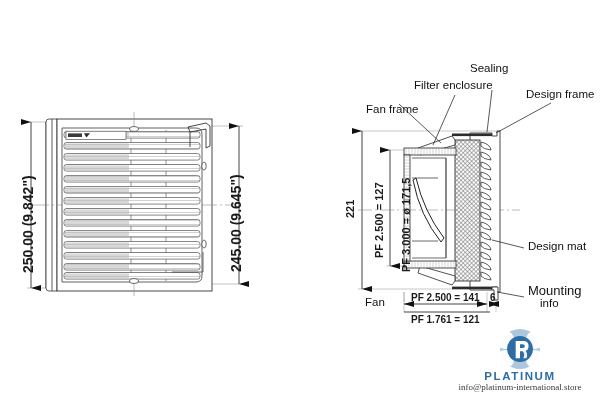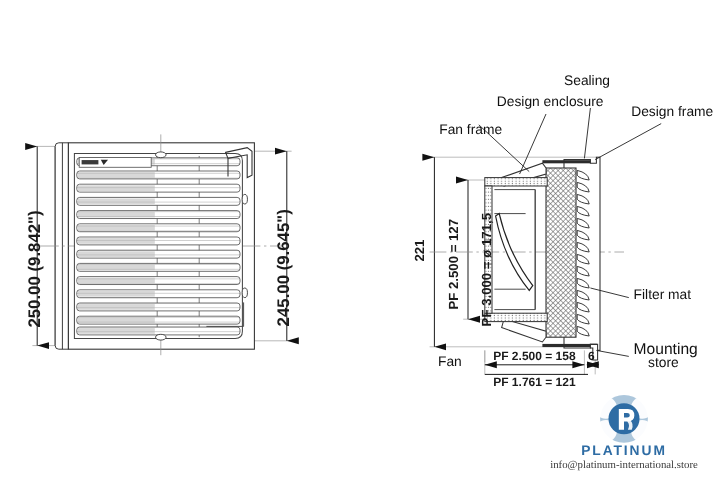--- a/index.html
+++ b/index.html
@@ -310,39 +310,39 @@
   <div class="dimtext rot90" style="left:20px; top:273px; font-size:14px;">250.00 (9.842")</div>
 
   <div class="dimtext rot90" style="left:228px; top:272px; font-size:14px;">245.00 (9.645")</div>
 
   <div class="dimtext rot90" style="left:344px; top:218px; font-size:11px;">221</div>
 
   <div class="dimtext rot90" style="left:373px; top:258px; font-size:11px;">PF 2.500 = 127</div>
 
   <div class="dimtext rot90" style="left:400px; top:272px; font-size:11px;">PF 3.000 = ø 171,5</div>
 
-  <div class="dimtext" style="left:411px; top:292px; font-size:10px;">PF 2.500 = 158</div>
+  <div class="dimtext" style="left:411px; top:292px; font-size:10px;">PF 2.500 = 141</div>
 
   <div class="dimtext" style="left:411px; top:314px; font-size:10px;">PF 1.761 = 121</div>
 
   <div class="dimtext" style="left:490px; top:292px; font-size:10px;">6</div>
 
   <div class="lbl" style="left:366px; top:91px; font-size:11.5px;margin-top:12px;">Fan frame</div>
 
-  <div class="lbl" style="left:414px; top:79px; font-size:11.5px;">Design enclosure</div>
+  <div class="lbl" style="left:414px; top:79px; font-size:11.5px;">Filter enclosure</div>
 
   <div class="lbl" style="left:470px; top:62px; font-size:11.5px;">Sealing</div>
 
   <div class="lbl" style="left:526px; top:88px; font-size:11.5px;">Design frame</div>
 
-  <div class="lbl" style="left:528px; top:240px; font-size:11.5px;">Filter mat</div>
+  <div class="lbl" style="left:528px; top:240px; font-size:11.5px;">Design mat</div>
 
   <div class="lbl" style="left:528px; top:283px; font-size:13px;">Mounting</div>
 
-  <div class="lbl" style="left:540px; top:297px; font-size:11.5px;">store</div>
+  <div class="lbl" style="left:540px; top:297px; font-size:11.5px;">info</div>
 
   <div class="lbl" style="left:365px; top:296px; font-size:11.5px;text-align:center;">Fan</div>
 
   <div class="wm" style="left:440px; top:328px; width:160px;">
     <svg width="56" height="42" viewBox="0 0 100 78" style="display:block; margin:0 auto;">
       <g>
         <circle cx="50" cy="39" r="37" fill="#9fbdd6" opacity="0.85"></circle>
         <circle cx="22" cy="22" r="17" fill="#ffffff" opacity="0.95"></circle>
         <circle cx="78" cy="22" r="17" fill="#ffffff" opacity="0.95"></circle>
         <circle cx="22" cy="58" r="17" fill="#ffffff" opacity="0.95"></circle>

